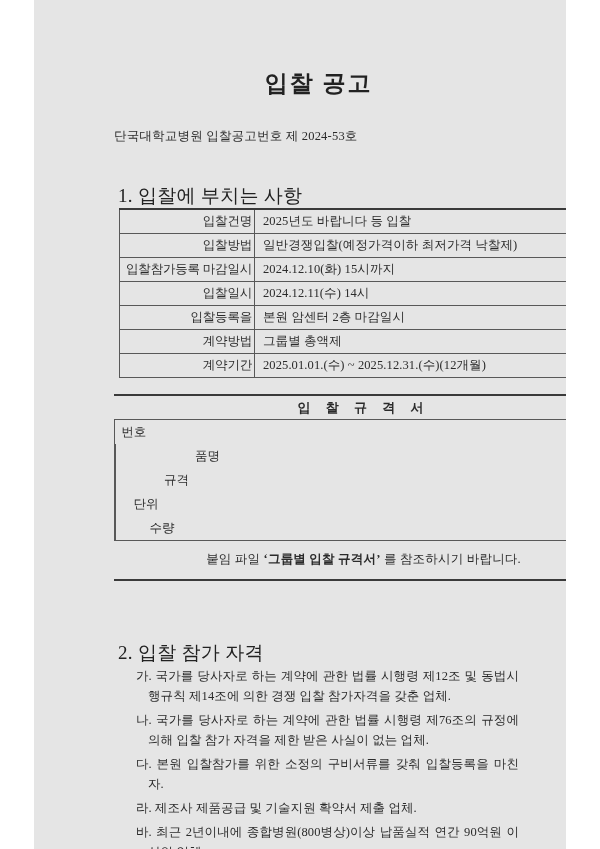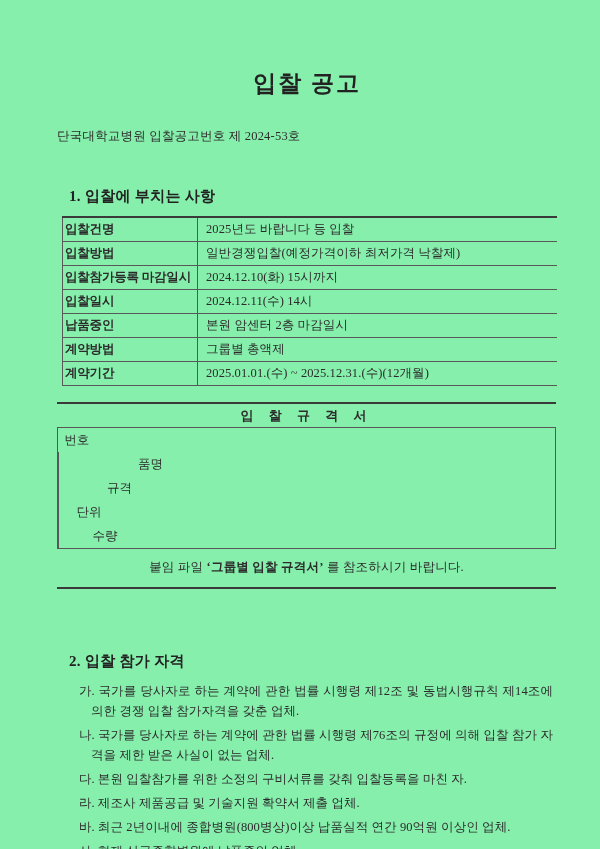--- a/index.html
+++ b/index.html
@@ -7,25 +7,25 @@
     padding: 0;
     background: #ffffff;
   }
   body {
     font-family: "Liberation Serif", "DejaVu Serif", serif;
     color: #2b2b2b;
     -webkit-font-smoothing: antialiased;
   }
   .page {
     position: relative;
-    width: 600px;
+    width: 532px;
     height: 849px;
     margin: 0 auto;
-    background: #86efac;
-    padding: 0 43px 0 57px;
+    background: #e5e5e5;
+    padding: 0 43px 0 80px;
     box-sizing: border-box;
     overflow: hidden;
   }
   
   .doc-title {
     margin: 0;
     padding-top: 68px;
     font-size: 23px;
     line-height: 32px;
     font-weight: 700;
@@ -36,44 +36,44 @@
   
   .doc-number {
     margin: 28px 0 0 0;
     font-size: 12.5px;
     line-height: 17px;
     letter-spacing: 0.2px;
     font-family: Liberation Serif, serif;
   }
   
   .sec-heading {
-    margin: 12px;
-    font-size: 15px;
+    margin: 4px;
+    font-size: 19px;
     line-height: 16px;
-    font-weight: 700;
+    font-weight: 400;
     letter-spacing: 0.3px;
     color: #222222;
   }
   .sec1 { margin-top: 43px; }
   .sec2 { margin-top: 64px; }
   
   .info-table {
     border-collapse: collapse;
     margin: 4px 0 0 5px;
     width: 495px;
     table-layout: fixed;
     font-size: 12.5px;
     border-top: 2px solid #3a3a3a;
     border-left: 1px solid #585858;
     border-bottom: 1px solid #585858;
   }
   .info-table th {
     width: 130px;
-    font-weight: 700;
-    text-align: left;
+    font-weight: 400;
+    text-align: right;
     border-right: 1px solid #585858;
     border-bottom: 1px solid #585858;
     padding: 3px 2px;
     letter-spacing: -0.2px;
   }
   .info-table td {
     border-bottom: 1px solid #585858;
     padding: 3px 8px;
     text-align: left;
     letter-spacing: 0.1px;
@@ -164,21 +164,21 @@
       </tr>
       <tr>
         <th>입찰참가등록 마감일시</th>
         <td>2024.12.10(화) 15시까지</td>
       </tr>
       <tr>
         <th>입찰일시</th>
         <td>2024.12.11(수) 14시</td>
       </tr>
       <tr>
-        <th>납품중인</th>
+        <th>입찰등록을</th>
         <td>본원 암센터 2층 마감일시</td>
       </tr>
       <tr>
         <th>계약방법</th>
         <td>그룹별 총액제</td>
       </tr>
       <tr>
         <th>계약기간</th>
         <td>2025.01.01.(수) ~ 2025.12.31.(수)(12개월)</td>
       </tr>

